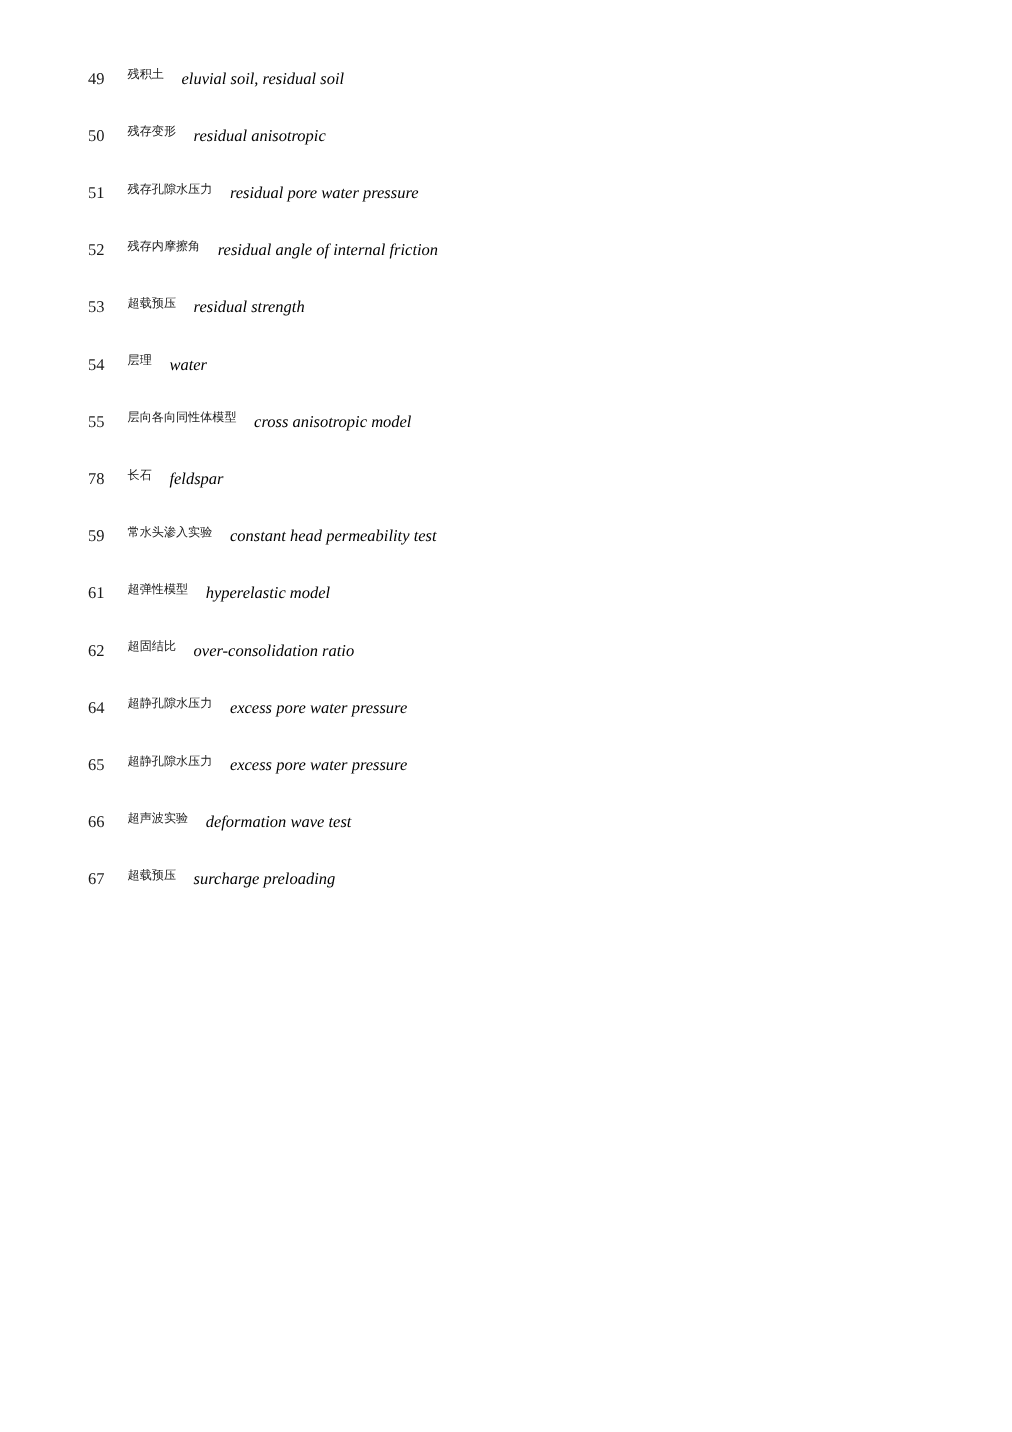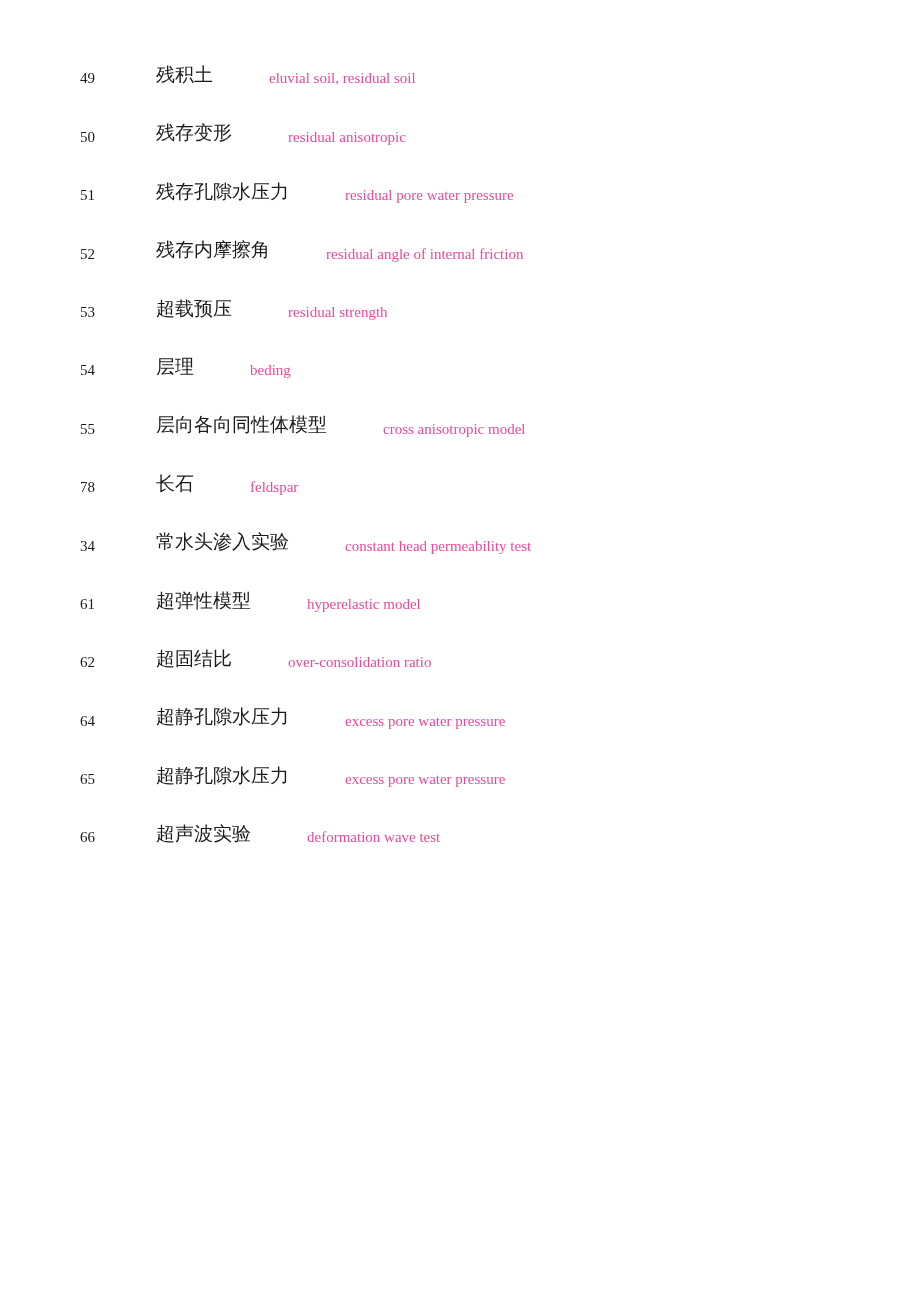--- a/index.html
+++ b/index.html
@@ -11,40 +11,40 @@
       background: #ffffff;
       font-family: "SimSun", "宋体", serif;
       font-size: 15px;
       color: #1a1a1a;
       width: 920px;
       min-height: 1302px;
       padding: 60px 80px;
     }
     .entry {
       display: flex;
-      align-items: flex-end;
+      align-items: flex-start;
       margin-bottom: 28px;
       line-height: 1.6;
-      gap: 40px;
     }
     .entry-number {
       min-width: 36px;
       color: #1a1a1a;
       font-size: 15px;
       flex-shrink: 0;
     }
     .entry-chinese {
-      font-size: 19px;
+      font-size: 11px;
       color: #1a1a1a;
       margin-right: 16px;
       white-space: nowrap;
     }
     .entry-english {
       font-size: 15px;
-      color: #ec4899;
+      color: #000000;
+      font-style: italic;
     }
   </style>
 </head>
 <body>
 
 <div id="entries-container">
     <div class="entry">
       <span class="entry-number">49</span>
       <span class="entry-chinese">残积土</span>
       <span class="entry-english">eluvial soil, residual soil</span>
@@ -65,34 +65,34 @@
       <span class="entry-english">residual angle of internal friction</span>
     </div>
     <div class="entry">
       <span class="entry-number">53</span>
       <span class="entry-chinese">超载预压</span>
       <span class="entry-english">residual strength</span>
     </div>
     <div class="entry">
       <span class="entry-number">54</span>
       <span class="entry-chinese">层理</span>
-      <span class="entry-english">beding</span>
+      <span class="entry-english">water</span>
     </div>
     <div class="entry">
       <span class="entry-number">55</span>
       <span class="entry-chinese">层向各向同性体模型</span>
       <span class="entry-english">cross anisotropic model</span>
     </div>
     <div class="entry">
       <span class="entry-number">78</span>
       <span class="entry-chinese">长石</span>
       <span class="entry-english">feldspar</span>
     </div>
     <div class="entry">
-      <span class="entry-number">34</span>
+      <span class="entry-number">59</span>
       <span class="entry-chinese">常水头渗入实验</span>
       <span class="entry-english">constant head permeability test</span>
     </div>
     <div class="entry">
       <span class="entry-number">61</span>
       <span class="entry-chinese">超弹性模型</span>
       <span class="entry-english">hyperelastic model</span>
     </div>
     <div class="entry">
       <span class="entry-number">62</span>
@@ -107,13 +107,18 @@
     <div class="entry">
       <span class="entry-number">65</span>
       <span class="entry-chinese">超静孔隙水压力</span>
       <span class="entry-english">excess pore water pressure</span>
     </div>
     <div class="entry">
       <span class="entry-number">66</span>
       <span class="entry-chinese">超声波实验</span>
       <span class="entry-english">deformation wave test</span>
     </div>
+    <div class="entry">
+      <span class="entry-number">67</span>
+      <span class="entry-chinese">超载预压</span>
+      <span class="entry-english">surcharge preloading</span>
+    </div>
   </div>
 
 </body></html>

